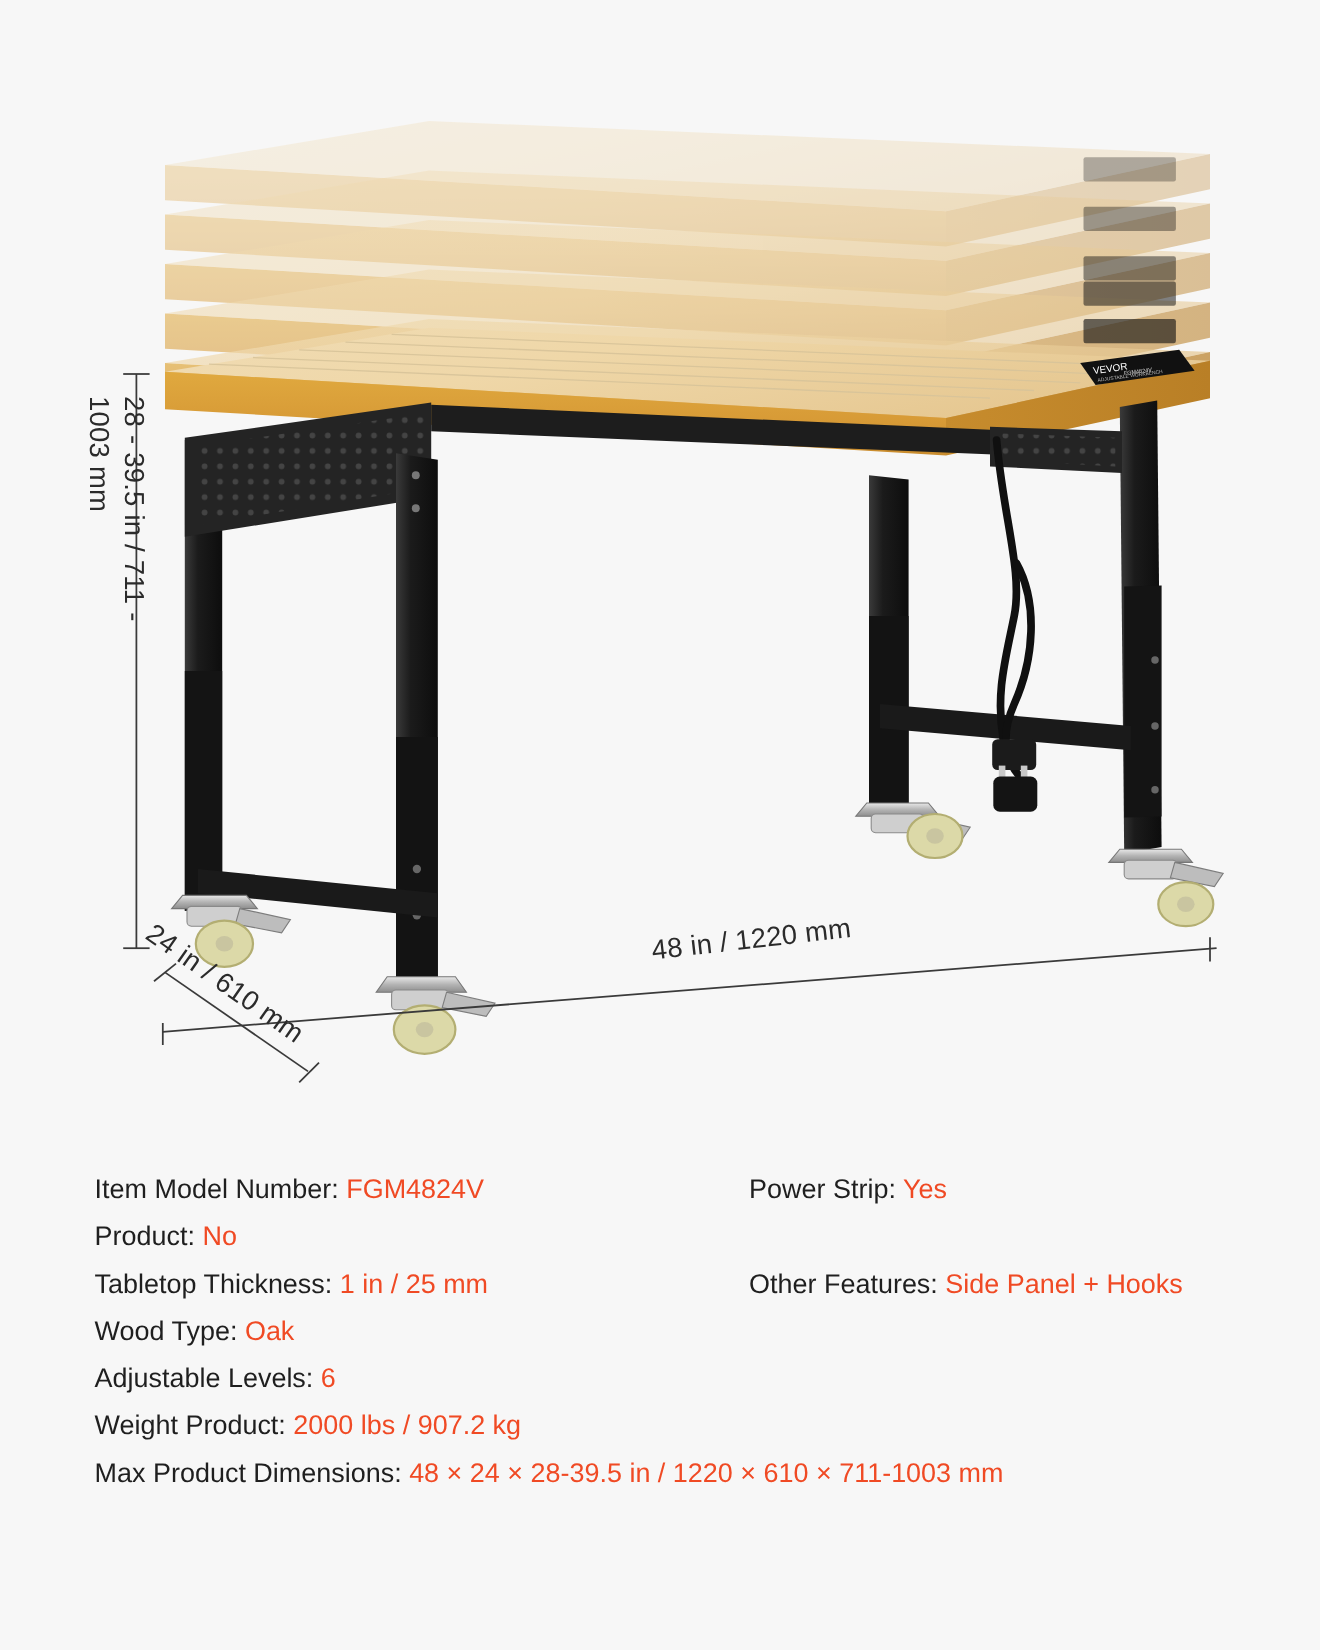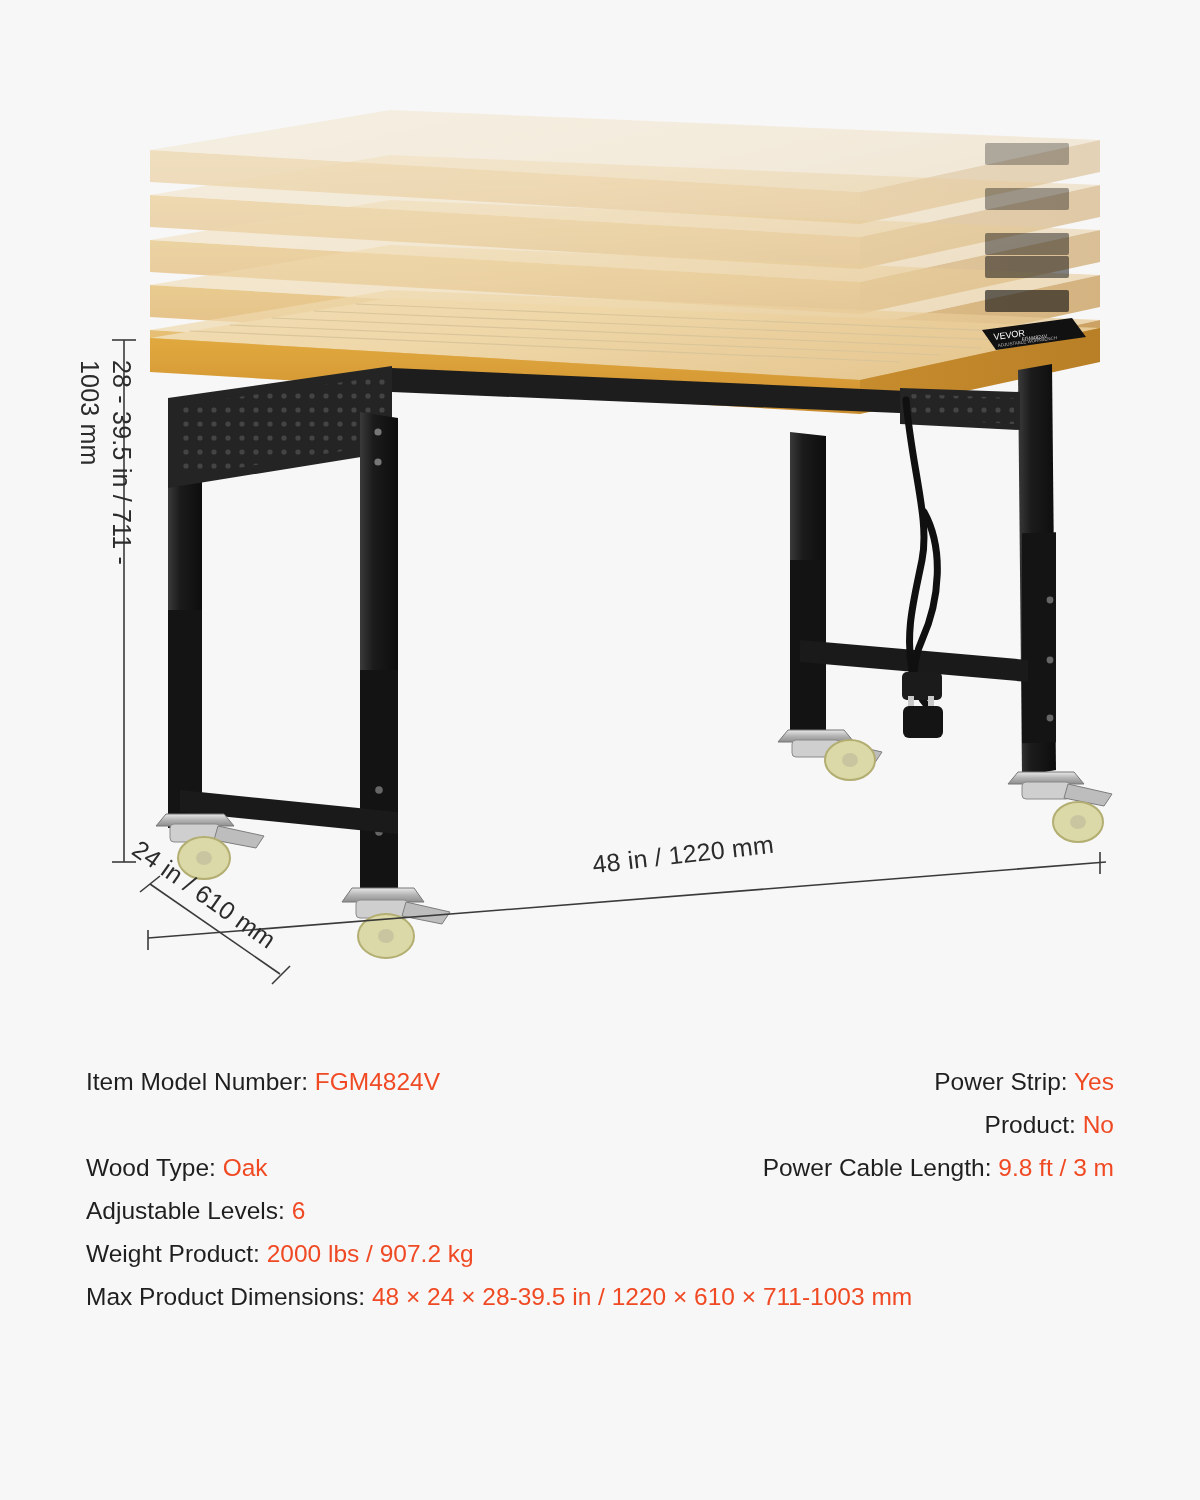--- a/index.html
+++ b/index.html
@@ -52,21 +52,21 @@
     left: 0; top: 1060px;
     width: 1200px;
     padding: 0 86px;
   }
   .spec-row {
     display: flex;
     width: 100%;
     align-items: baseline;
   }
   .spec-col-left { width: 595px; flex: 0 0 595px; }
-  .spec-col-right { flex: 1 1 auto; text-align: right; }
+  .spec-col-right { flex: 1 1 auto; }
   .spec-item {
     font-size: 24.5px;
     line-height: 43px;
     white-space: nowrap;
   }
   .spec-label { color: #1f1f1f; margin-top: 13px; }
   .spec-value { color: #f04a24; }
   .spec-item.wide { white-space: nowrap; }
 </style>
 </head>
@@ -284,30 +284,37 @@
   </div>
 
   <div class="spec-row">
     <div class="spec-col-right">
       <div class="spec-item">
         <span class="spec-label">Product: </span><span class="spec-value">No</span>
       </div>
     </div>
   </div>
 
+  <div class="spec-row">
+    <div class="spec-col-left">
+      <div class="spec-item">
+        <span class="spec-label">Tabletop Thickness: </span><span class="spec-value">1 in / 25 mm</span>
+      </div>
+    </div>
+    <div class="spec-col-right">
+      <div class="spec-item">
+        <span class="spec-label">Other Features: </span><span class="spec-value">Side Panel + Hooks</span>
+      </div>
+    </div>
+  </div>
 
   <div class="spec-row">
     <div class="spec-col-left">
       <div class="spec-item">
         <span class="spec-label">Wood Type: </span><span class="spec-value">Oak</span>
-      </div>
-    </div>
-    <div class="spec-col-right">
-      <div class="spec-item">
-        <span class="spec-label">Power Cable Length: </span><span class="spec-value">9.8 ft / 3 m</span>
       </div>
     </div>
   </div>
 
   <div class="spec-row">
     <div class="spec-col-left">
       <div class="spec-item">
         <span class="spec-label">Adjustable Levels: </span><span class="spec-value">6</span>
       </div>
     </div>

